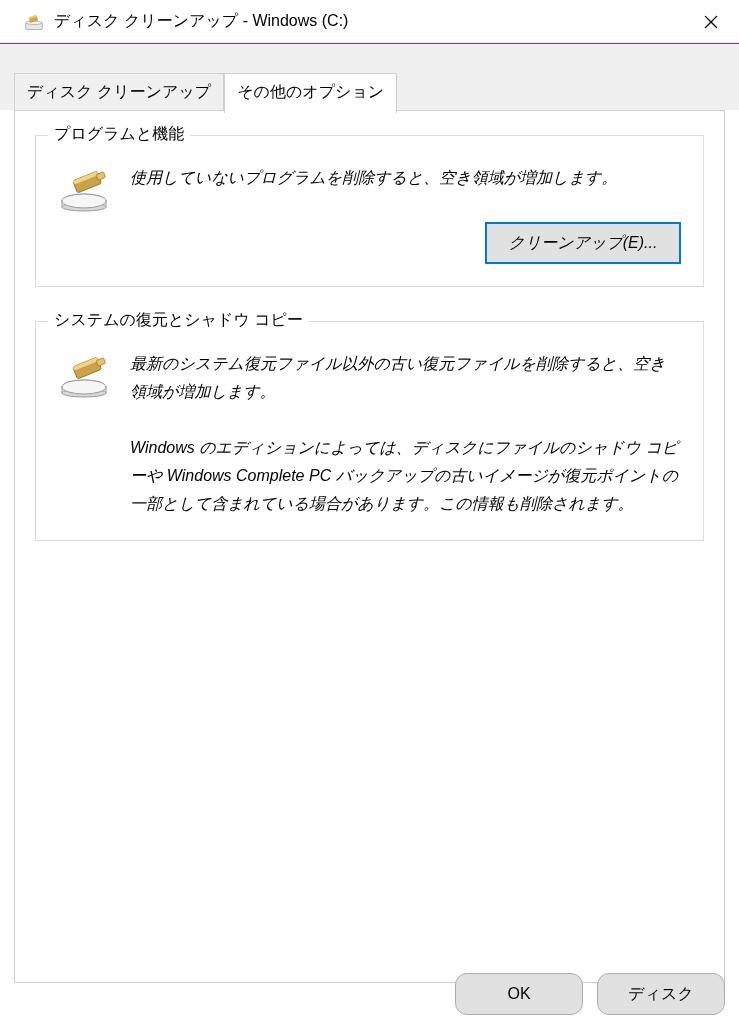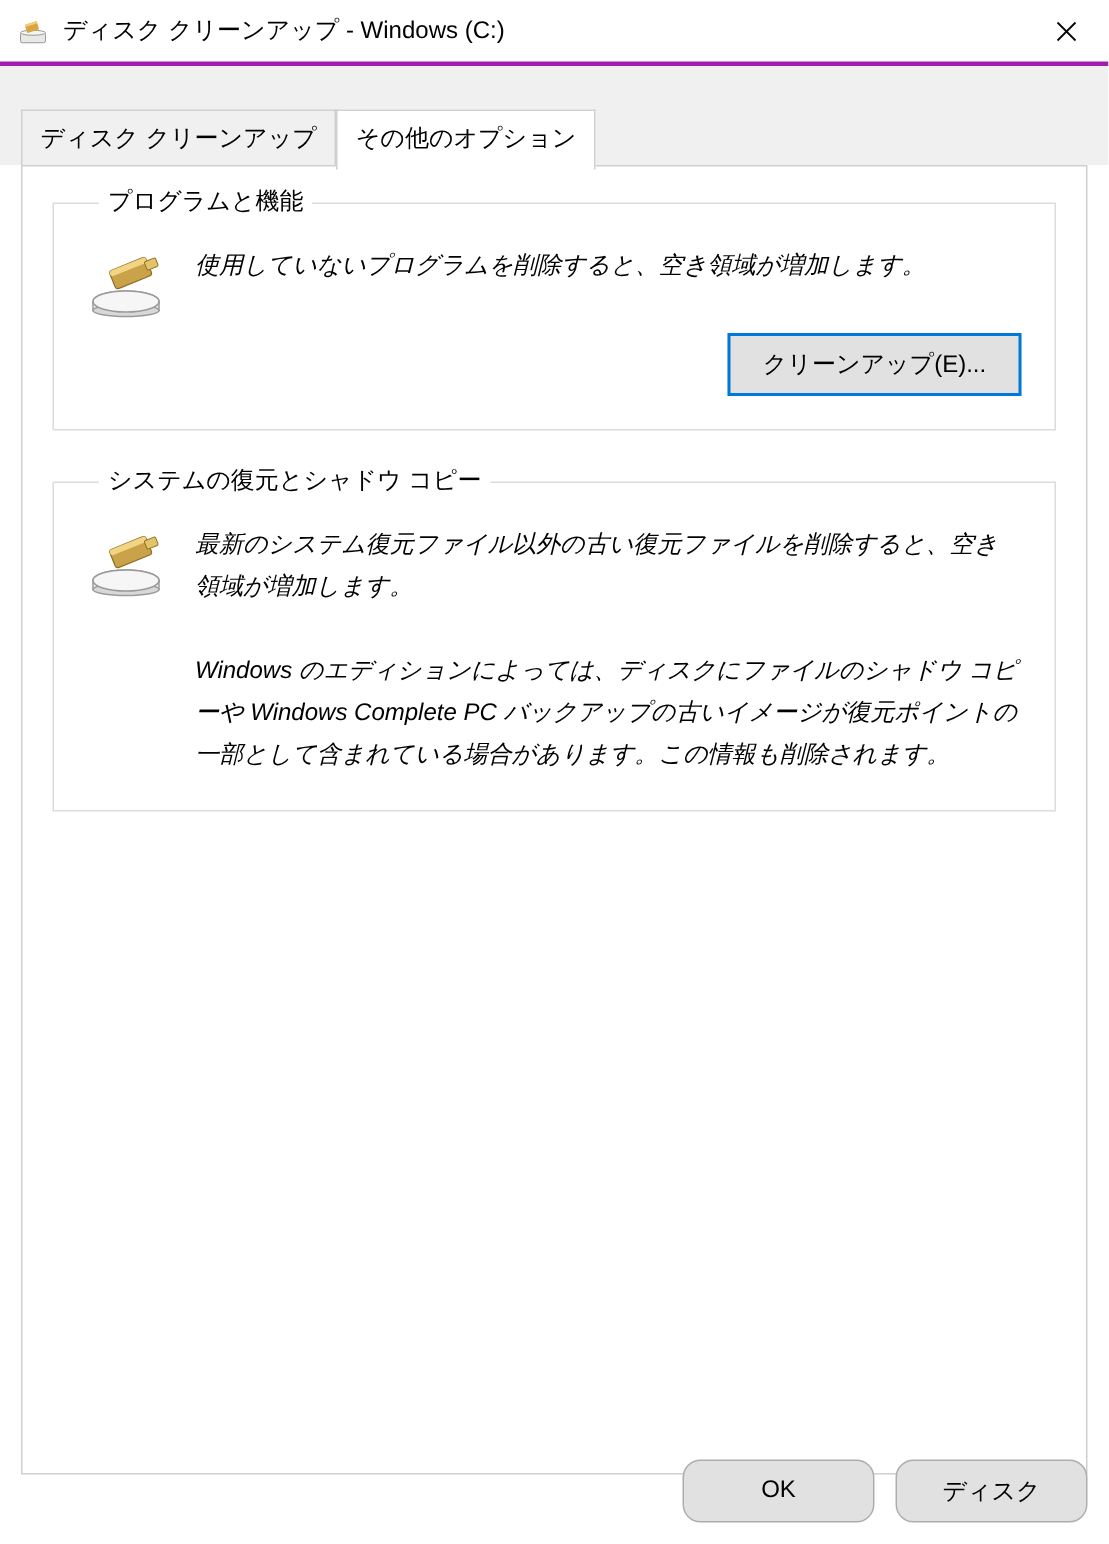--- a/index.html
+++ b/index.html
@@ -9,23 +9,23 @@
     width: 739px;
     height: 1029px;
     overflow: hidden;
     font-size: 15px;
     color: #000;
   }
   .titlebar {
     height: 44px;
     display: flex;
     align-items: center;
-    padding: 0 0 0 12px;
-    background: #fff;
-    border-bottom: 3px solid #a21caf;
+    padding: 0 0 0 24px;
+    background: #fff;
+    border-bottom: 1px solid #a21caf;
   }
   .titlebar-icon {
     width: 20px; height: 20px;
     margin-right: 10px;
     display: inline-flex;
     align-items: center;
     justify-content: center;
   }
   .titlebar-title {
     font-size: 16px;
@@ -80,21 +80,20 @@
     padding: 28px 22px 22px 22px;
     margin-bottom: 34px;
   }
   .groupbox-title {
     position: absolute;
     top: -12px;
     left: 12px;
     background: #fff;
     padding: 0 6px;
     font-size: 16px;
-    margin-left: 18px;
   }
   .groupbox-body {
     display: flex;
     align-items: flex-start;
     gap: 20px;
   }
   .groupbox-icon {
     width: 52px;
     flex-shrink: 0;
     padding-top: 4px;
@@ -116,20 +115,21 @@
     height: 42px;
     font-size: 16px;
     font-family: inherit;
     background: #e1e1e1;
     border: 1px solid #adadad;
     padding: 0 18px;
     cursor: default;
   }
   .win-btn.focused {
     border: 2px solid #0078d7;
+    font-style: italic;
   }
 
   .footer {
     position: absolute;
     right: 14px;
     bottom: 14px;
     display: flex;
     gap: 14px;
   }
   .footer .win-btn { min-width: 128px; border-radius: 12px; }

